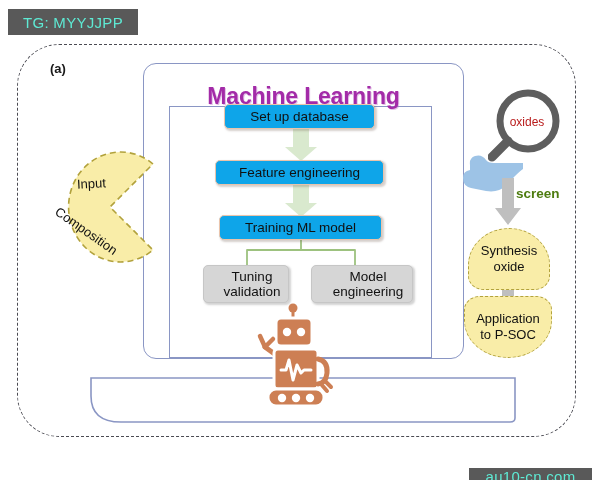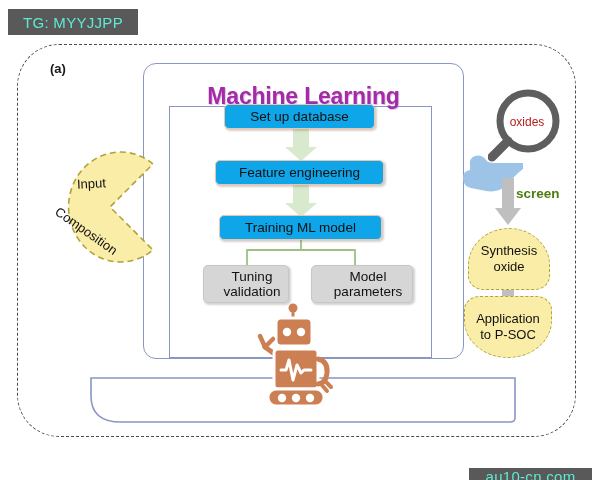--- a/index.html
+++ b/index.html
@@ -274,21 +274,21 @@
   <div class="fbox fbox-peach" id="box-feature">
     <span>Feature engineering</span>
   </div>
 
   <div class="fbox fbox-gray" id="box-tuning">
     <span class="gray-line">Tuning</span>
     <span class="gray-line">validation</span>
   </div>
   <div class="fbox fbox-gray" id="box-valid">
     <span class="gray-line">Model</span>
-    <span class="gray-line">parameters</span>
+    <span class="gray-line">engineering</span>
   </div>
 
   <div id="wedge-wrap">
     <svg width="110" height="118" viewBox="0 0 110 118">
       <path d="M98 16 A52 55 0 1 0 98 102 L55 59 Z" fill="#f9eda8" stroke="#b2a23c" stroke-width="1.6" stroke-dasharray="6 4"></path>
     </svg>
     <div id="wedge-input">Input</div>
     <div id="wedge-composition">Composition</div>
   </div>
 

